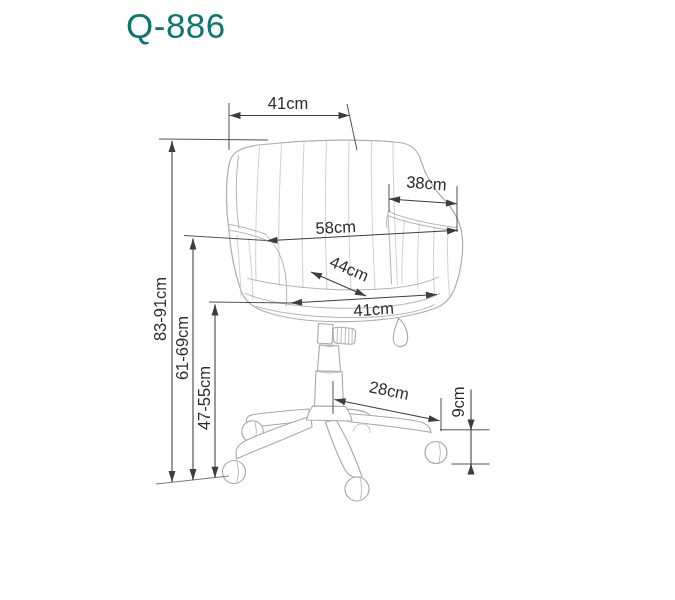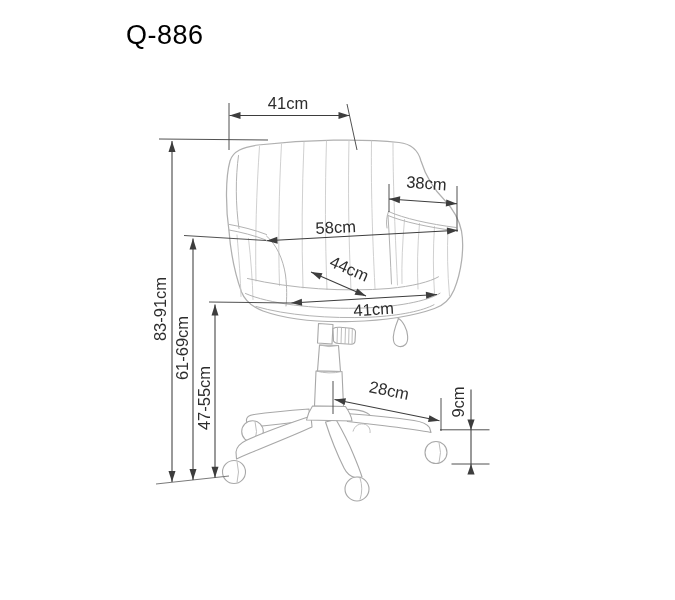--- a/index.html
+++ b/index.html
@@ -1,22 +1,22 @@
 <!DOCTYPE html>
 <html><head>
 <meta charset="utf-8">
 <style>
   html,body{margin:0;padding:0;background:#fff;}
   #screen{
     position:relative;width:675px;height:600px;background:#ffffff;
     overflow:hidden;font-family:"Liberation Sans",sans-serif;
   }
   #model-title{
-    position:absolute;left:126px;top:20px;
-    font-size:27px;letter-spacing:.5px;color:#000000;
+    position:absolute;left:126px;top:6px;
+    font-size:35px;letter-spacing:.5px;color:#0f766e;
   }
   svg{position:absolute;left:0;top:0;}
   
   .c-out{fill:#ffffff;stroke:#b0b0b0;stroke-width:1.25;stroke-linejoin:round;}
   .c-ln{fill:none;stroke:#b3b3b3;stroke-width:1;stroke-linecap:round;}
   .c-fl{fill:none;stroke:#cbcbcb;stroke-width:.9;stroke-linecap:round;}
   .c-part{fill:#ffffff;stroke:#a8a8a8;stroke-width:1.1;stroke-linejoin:round;}
   .c-det{fill:none;stroke:#b5b5b5;stroke-width:.9;}
   
   .dl{fill:none;stroke:#3d3d3d;stroke-width:1.05;}

